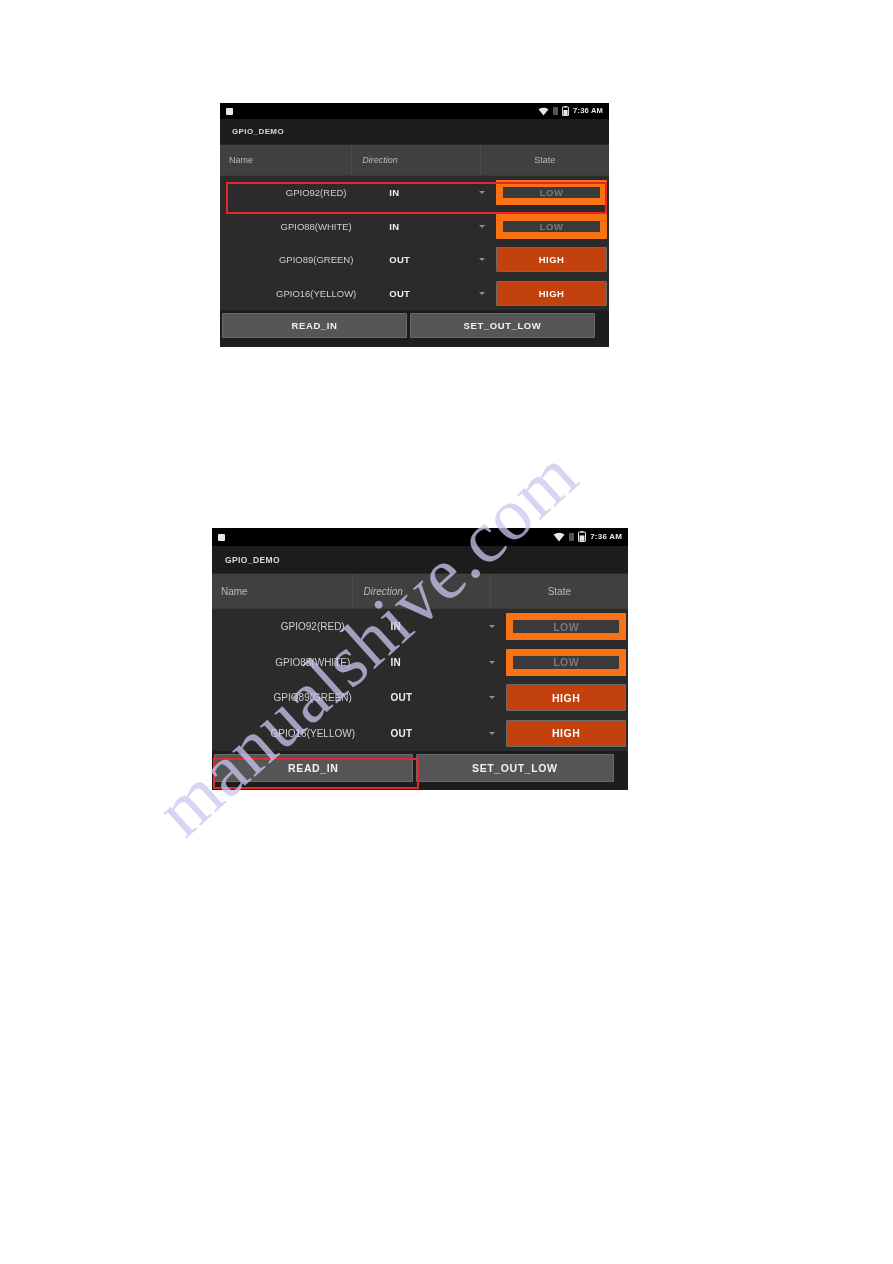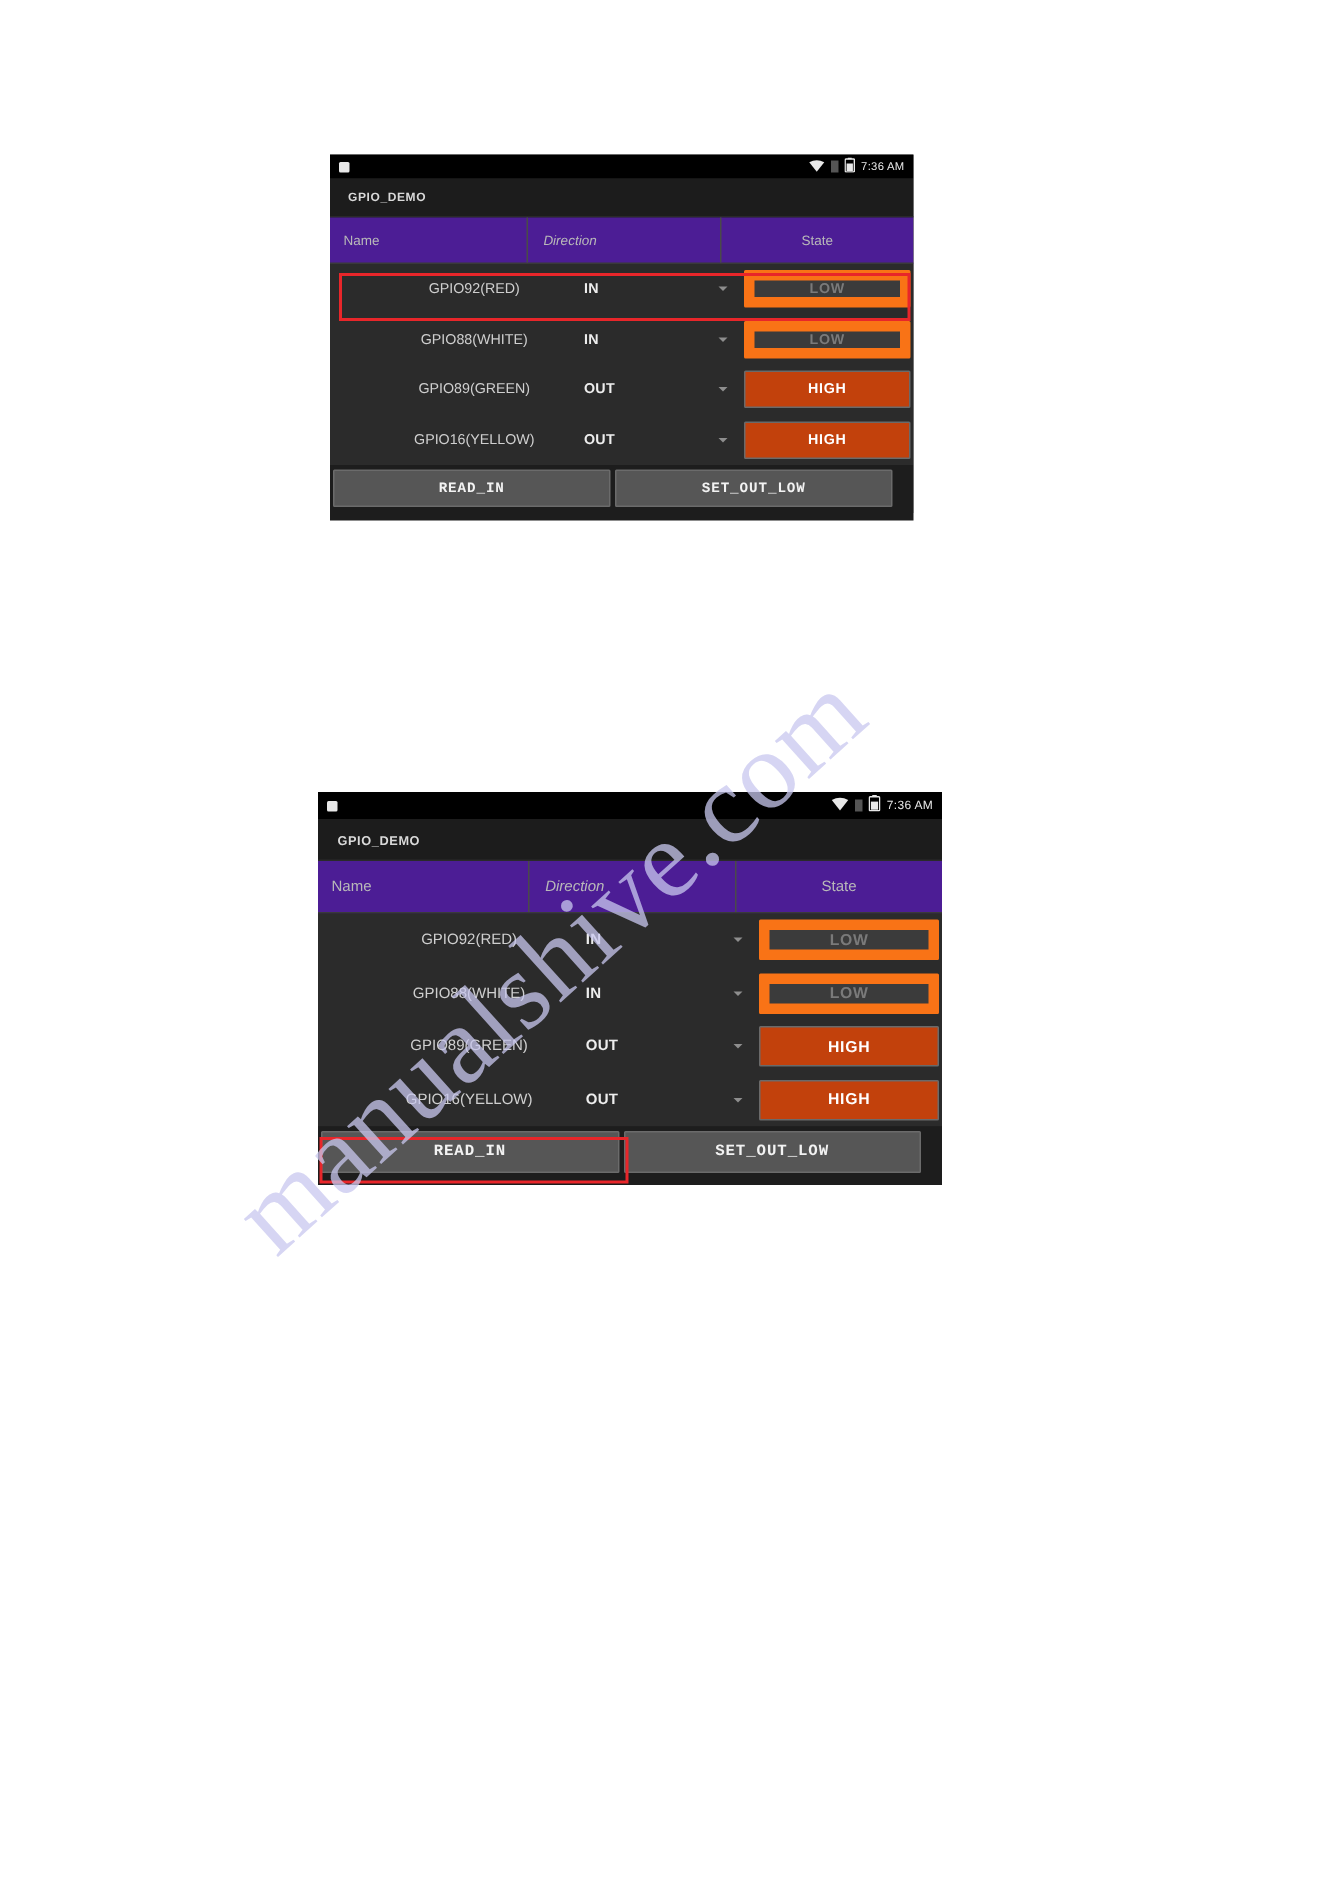--- a/index.html
+++ b/index.html
@@ -66,21 +66,21 @@
   .wifi-ico { display: block; }
   .sim-ico {
     width: 5px; height: 8px;
     background: #555;
     display: block;
   }
   .batt-ico { display: block; }
   .sb-time {
     color: #e9e9e9;
     font-size: 7.5px;
-    font-weight: normal;
+    font-weight: bold;
     letter-spacing: .2px;
     line-height: 1;
     white-space: nowrap;
     text-align: right;
   }
   .shot2 .sb-time { font-size: 8px; }
 
   
   .appbar {
     height: 26px;
@@ -97,21 +97,21 @@
     font-size: 8px;
     font-weight: bold;
     letter-spacing: .4px;
   }
   .shot2 .app-title { font-size: 8.5px; }
 
   
   .thead {
     display: flex;
     height: 30px;
-    background: #4c1d95;
+    background: #404040;
     border-bottom: 1px solid #3a3a3a;
     text-align: center;
   }
   .shot2 .thead { height: 34px; }
   .th {
     display: flex;
     align-items: center;
     color: #b9b9b9;
     font-size: 9px;
     box-sizing: border-box;
@@ -187,21 +187,20 @@
   .state-btn.low  { background: #3b3b3b; color: #7a7a7a; border: 7px solid #f97316; }
   .state-btn.high { background: #c2410c; color: #ffffff; border: 1px solid #6a6a6a; }
 
   
   .actions {
     display: flex;
     gap: 3px;
     padding: 3px 14px 4px 2px;
     background: #1d1d1d;
     box-sizing: border-box;
-    font-family: Liberation Mono, monospace;
   }
   .action-btn {
     flex: 1;
     height: 25px;
     background: #565656;
     border: 1px solid #6b6b6b;
     border-radius: 1px;
     display: flex;
     align-items: center;
     justify-content: center;

